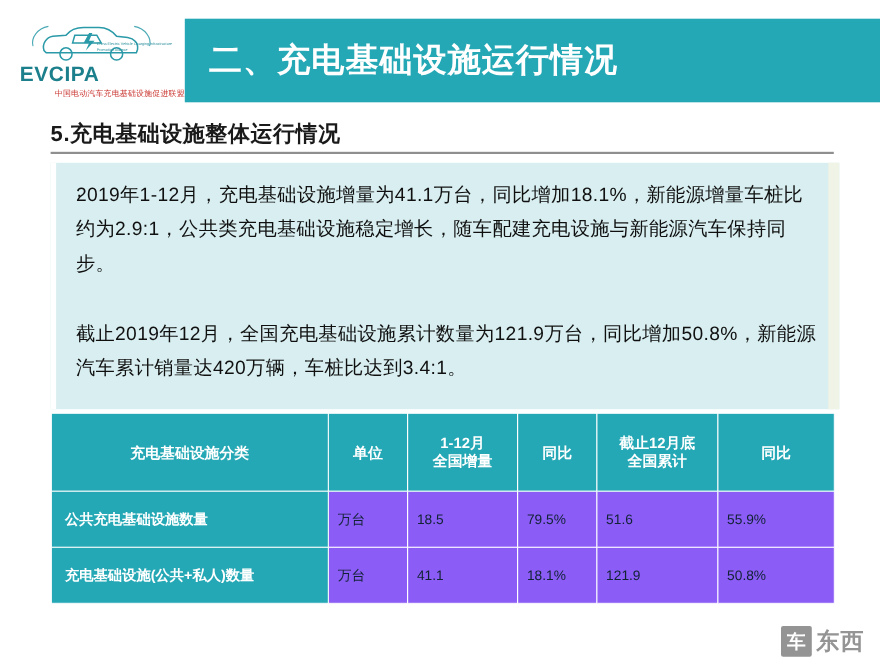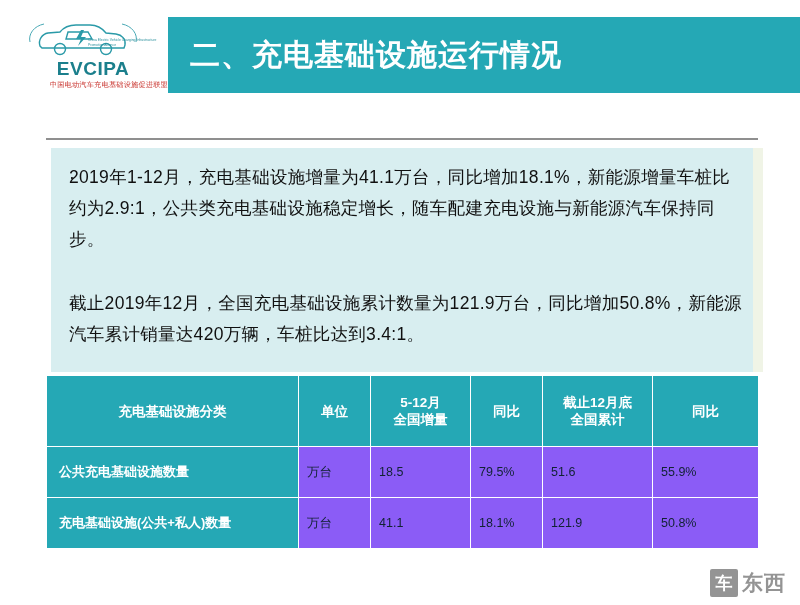--- a/index.html
+++ b/index.html
@@ -50,21 +50,20 @@
     top: 12px;
     width: 150px;
     height: 86px;
   }
   .logo svg { display: block; }
   .logo .logo-word {
     position: absolute;
     left: 0;
     top: 46px;
     width: 150px;
-    text-align: center;
     color: #1b7f8c;
     font-size: 19px;
     font-weight: bold;
     letter-spacing: 0.5px;
   }
   .logo .logo-en {
     position: absolute;
     left: 70px;
     top: 26px;
     width: 80px;
@@ -231,20 +230,21 @@
     </svg>
     <div class="logo-word">EVCIPA</div>
     <div class="logo-en">China Electric Vehicle Charging Infrastructure Promotion Alliance</div>
     <div class="logo-cn">中国电动汽车充电基础设施促进联盟</div>
   </div>
 
   <div class="header-band">
     <div class="title">二、充电基础设施运行情况</div>
   </div>
 
+  <div class="section-heading">5.充电基础设施整体运行情况</div>
   <div class="section-underline"></div>
 
   <div class="text-panel">
     <div class="shadow-edge"></div>
     <div class="bullet b1">
       <span class="dot">·</span>
       <span class="txt">2019年1-12月，充电基础设施增量为41.1万台，同比增加18.1%，新能源增量车桩比约为2.9:1，公共类充电基础设施稳定增长，随车配建充电设施与新能源汽车保持同步。</span>
     </div>
     <div class="bullet b2">
       <span class="dot">·</span>
@@ -259,21 +259,21 @@
         <col class="col2">
         <col class="col3">
         <col class="col4">
         <col class="col5">
     </colgroup>
     <thead>
       <tr>
         <th><span>充电基础设施分类</span></th>
         <th><span>单位</span></th>
         <th>
-          <span>5-12月</span><br>
+          <span>1-12月</span><br>
           <span>全国增量</span>
         </th>
         <th><span>同比</span></th>
         <th>
           <span>截止12月底</span><br>
           <span>全国累计</span>
         </th>
         <th><span>同比</span></th>
       </tr>
     </thead>

